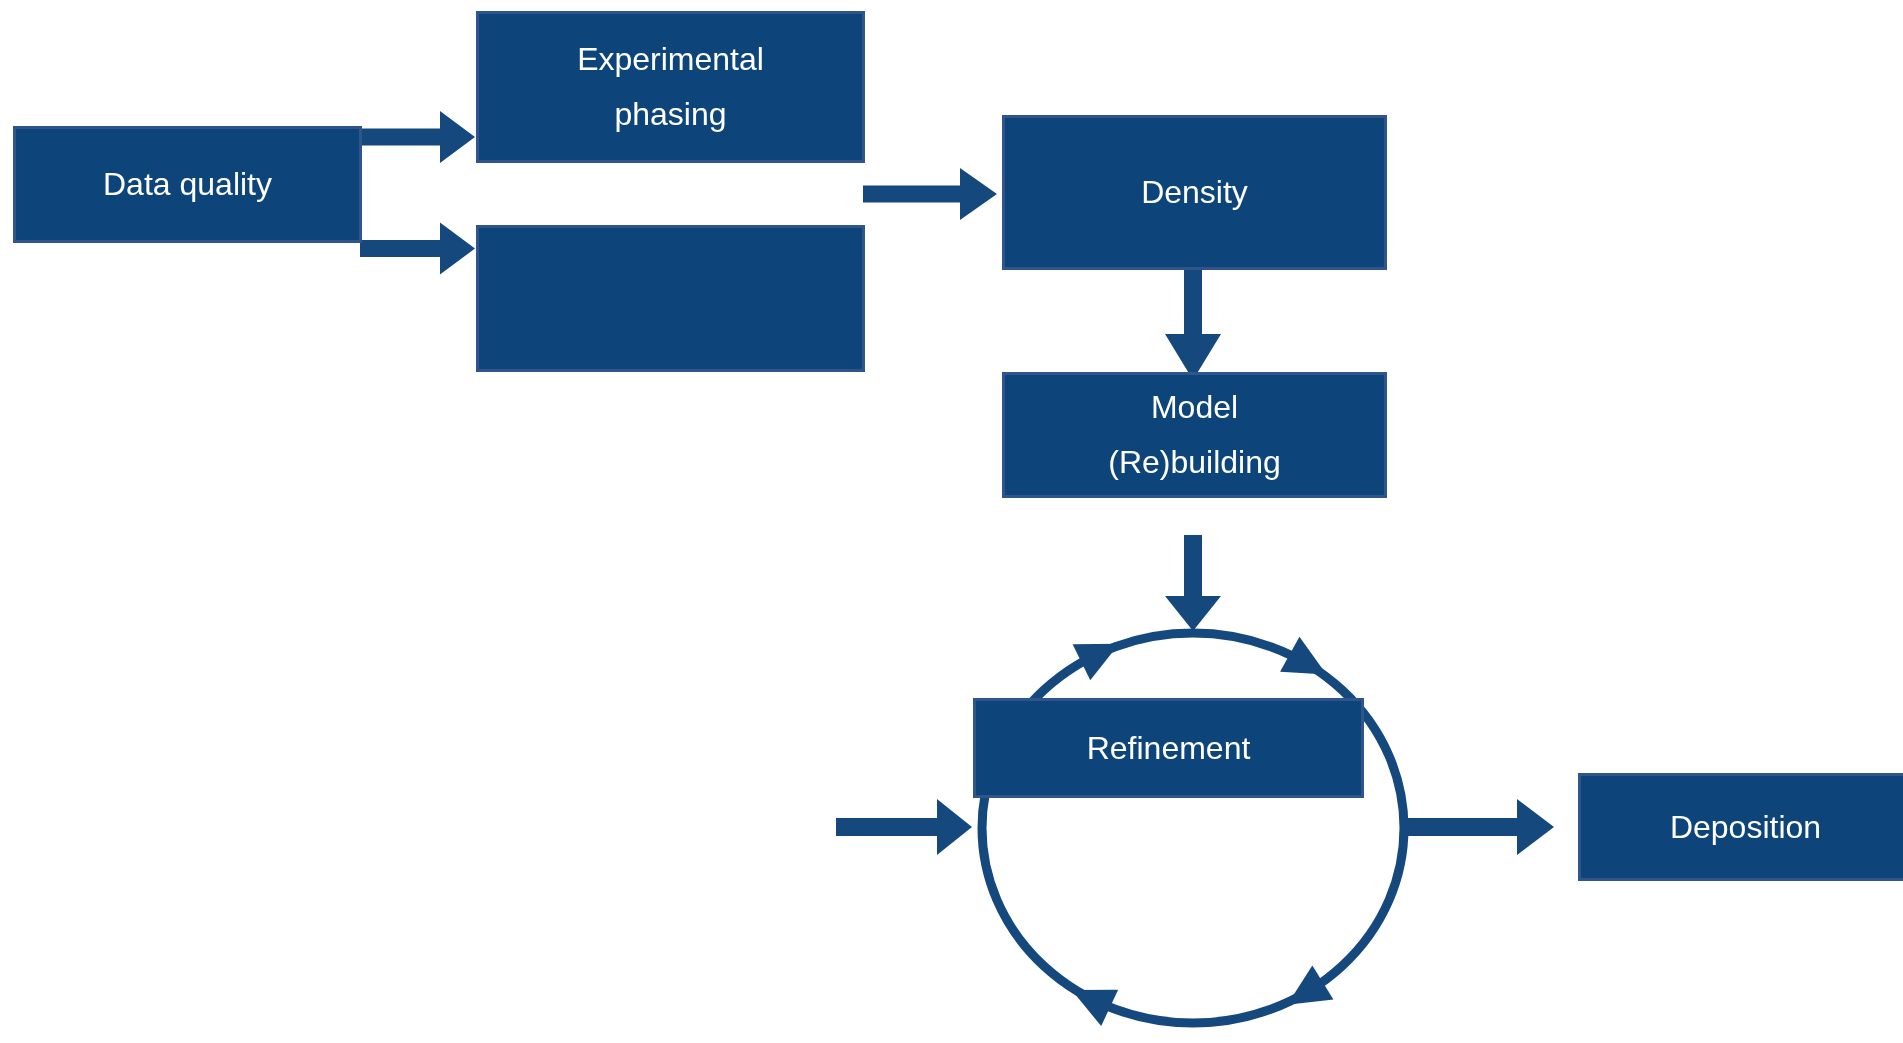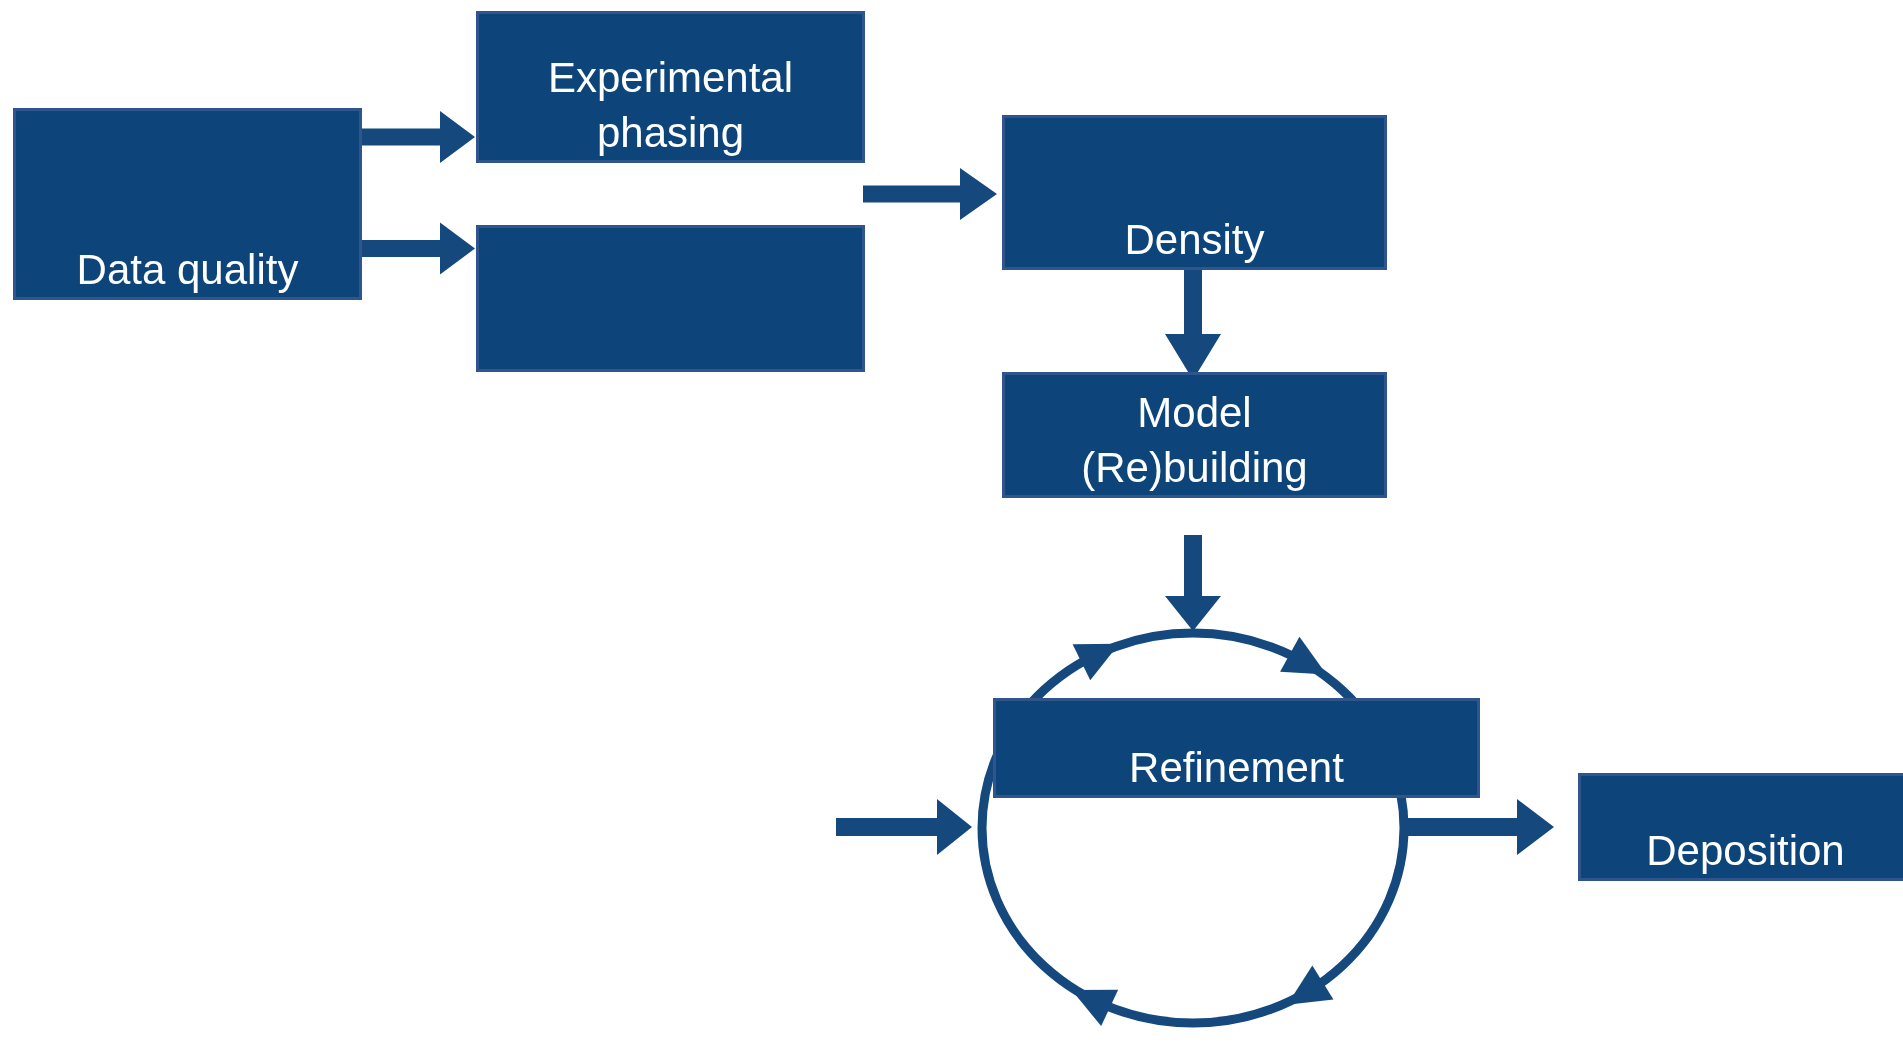--- a/index.html
+++ b/index.html
@@ -22,23 +22,23 @@
   }
   .arrow{fill:var(--arrow);stroke:none;}
   .cycle-ring{fill:none;stroke:var(--arrow);stroke-width:9;}
   .node{
     position:absolute;z-index:2;
     box-sizing:border-box;
     background:var(--box-fill);
     border:3px solid var(--box-border);
     color:var(--text);
     display:flex;flex-direction:column;
-    align-items:center;justify-content:flex-end;
+    align-items:center;justify-content:center;
     text-align:center;
-    font-size:42px;line-height:55px;
+    font-size:32px;line-height:55px;
     letter-spacing:0px;
   }
 </style>
 </head>
 <body>
 
 <div id="canvas">
 
   <svg id="arrow-layer" viewBox="0 0 1903 1043" xmlns="http://www.w3.org/2000/svg">
 
@@ -57,42 +57,42 @@
 
     <path class="arrow" d="M1184,268 L1202,268 L1202,334 L1221,334 L1193,380 L1165,334 L1184,334 Z"></path>
 
     <path class="arrow" d="M1184,535 L1202,535 L1202,596 L1221,596 L1193,631 L1165,596 L1184,596 Z"></path>
 
     <path class="arrow" d="M836,818 L937,818 L937,799 L972,827 L937,855 L937,836 L836,836 Z"></path>
 
     <path class="arrow" d="M1405,818 L1517,818 L1517,799 L1554,827 L1517,855 L1517,836 L1405,836 Z"></path>
   </svg>
 
-  <div class="node" style="left:13px;top:108px;width:349px;height:192px">
+  <div class="node" style="left:13px;top:126px;width:349px;height:117px">
     <span>Data quality</span>
   </div>
 
   <div class="node" style="left:476px;top:11px;width:389px;height:152px">
     <span>Experimental</span>
     <span>phasing</span>
   </div>
 
   <div class="node" style="left:476px;top:225px;width:389px;height:147px">
   </div>
 
   <div class="node" style="left:1002px;top:115px;width:385px;height:155px">
     <span>Density</span>
   </div>
 
   <div class="node" style="left:1002px;top:372px;width:385px;height:126px">
     <span>Model</span>
     <span>(Re)building</span>
   </div>
 
-  <div class="node" style="left:993px;top:698px;width:487px;height:100px">
+  <div class="node" style="left:973px;top:698px;width:391px;height:100px">
     <span>Refinement</span>
   </div>
 
 
 
   <div class="node" style="left:1578px;top:773px;width:335px;height:108px">
     <span>Deposition</span>
   </div>
 
 </div>

